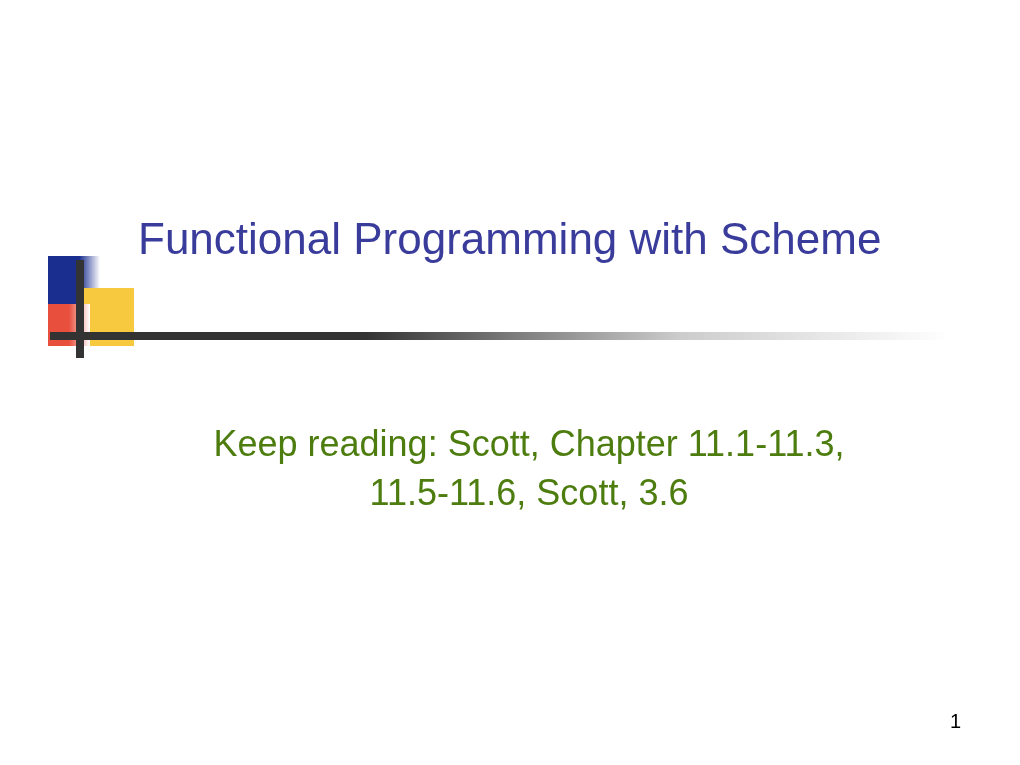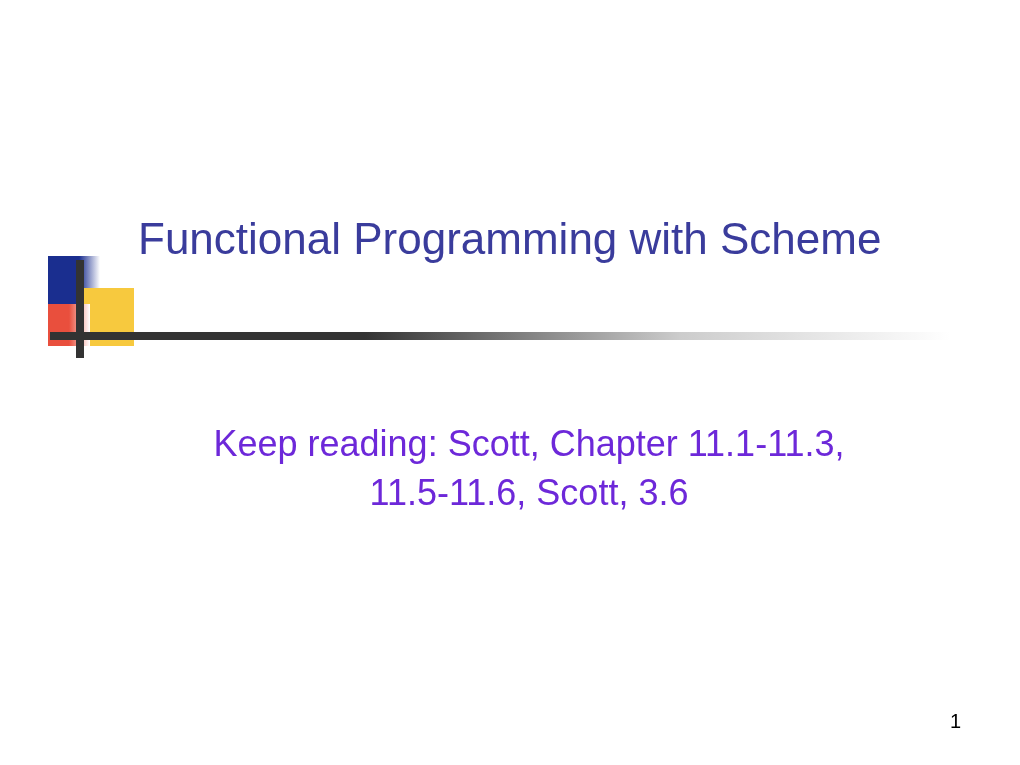--- a/index.html
+++ b/index.html
@@ -79,21 +79,21 @@
       height: 2px;
       background: linear-gradient(to right, #333333 0%, #333333 35%, #cccccc 70%, #ffffff 100%);
     }
     .body-text {
       position: absolute;
       top: 408px;
       left: 160px;
       right: 130px;
       text-align: center;
       font-size: 36px;
-      color: #6d28d9;
+      color: #4d7c0f;
       line-height: 1.35;
     }
     .page-number {
       position: absolute;
       bottom: 28px;
       right: 55px;
       font-size: 20px;
       color: #000000;
     }
   </style>

